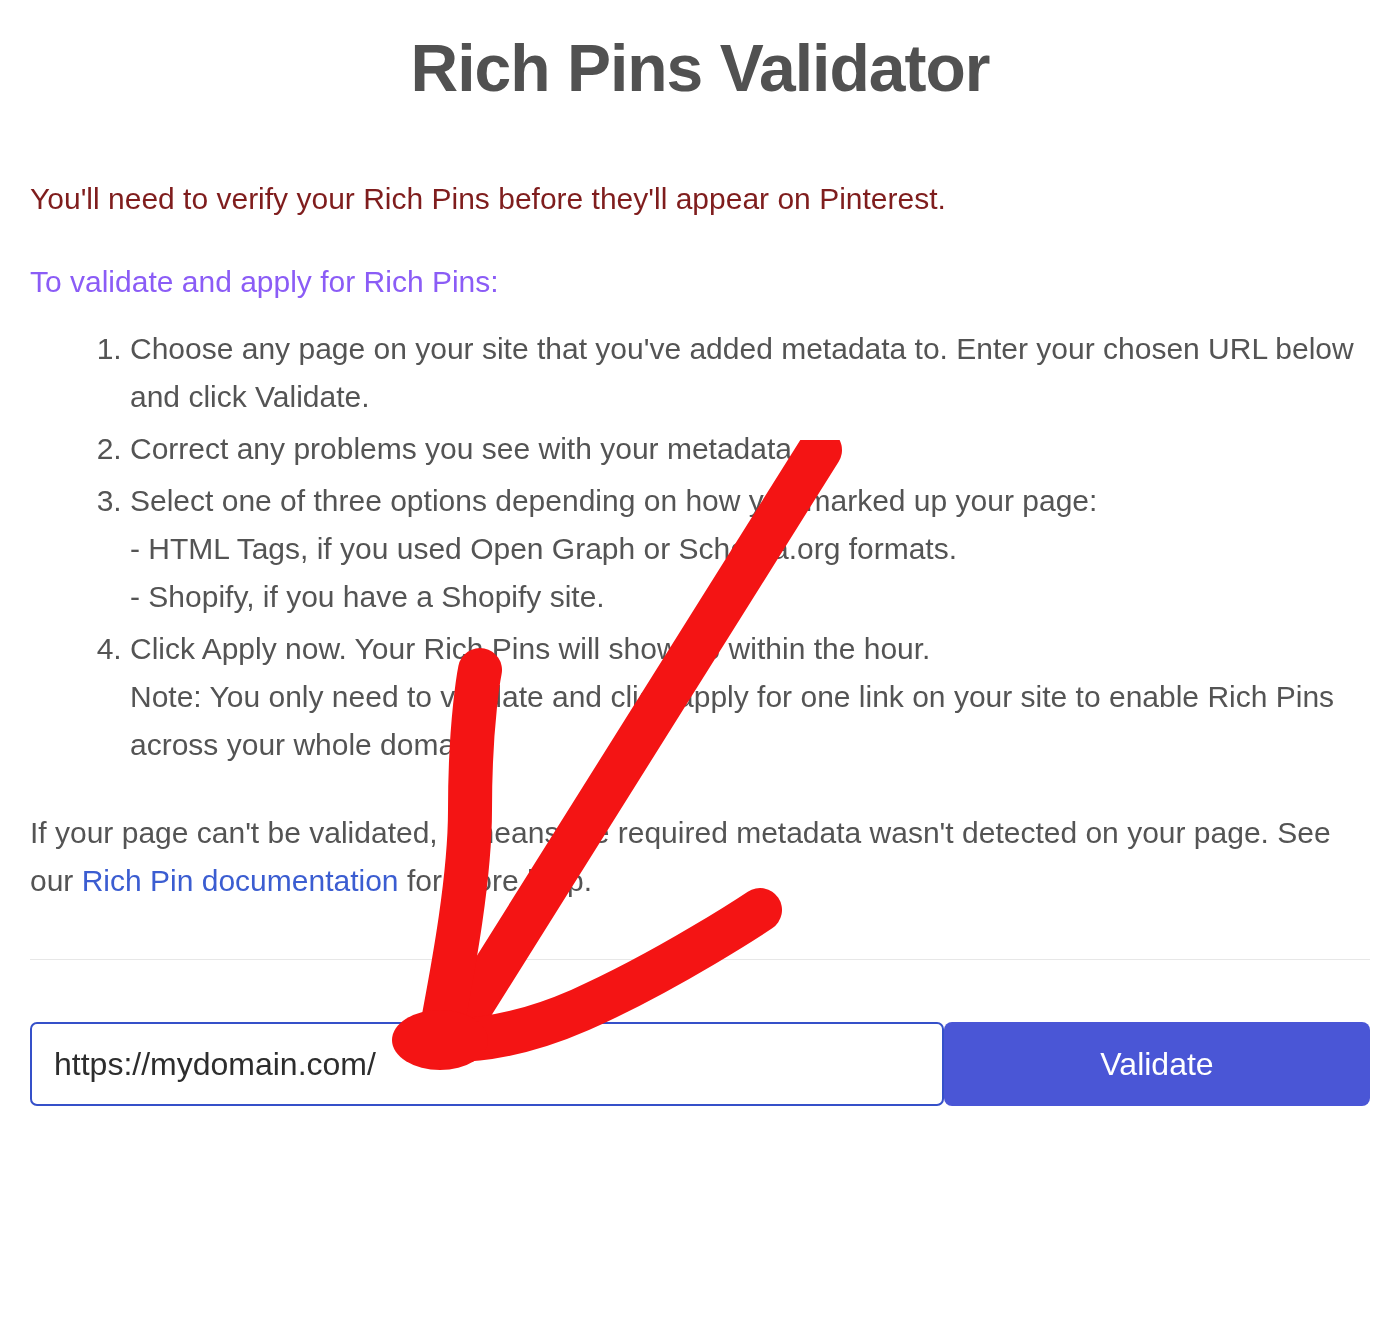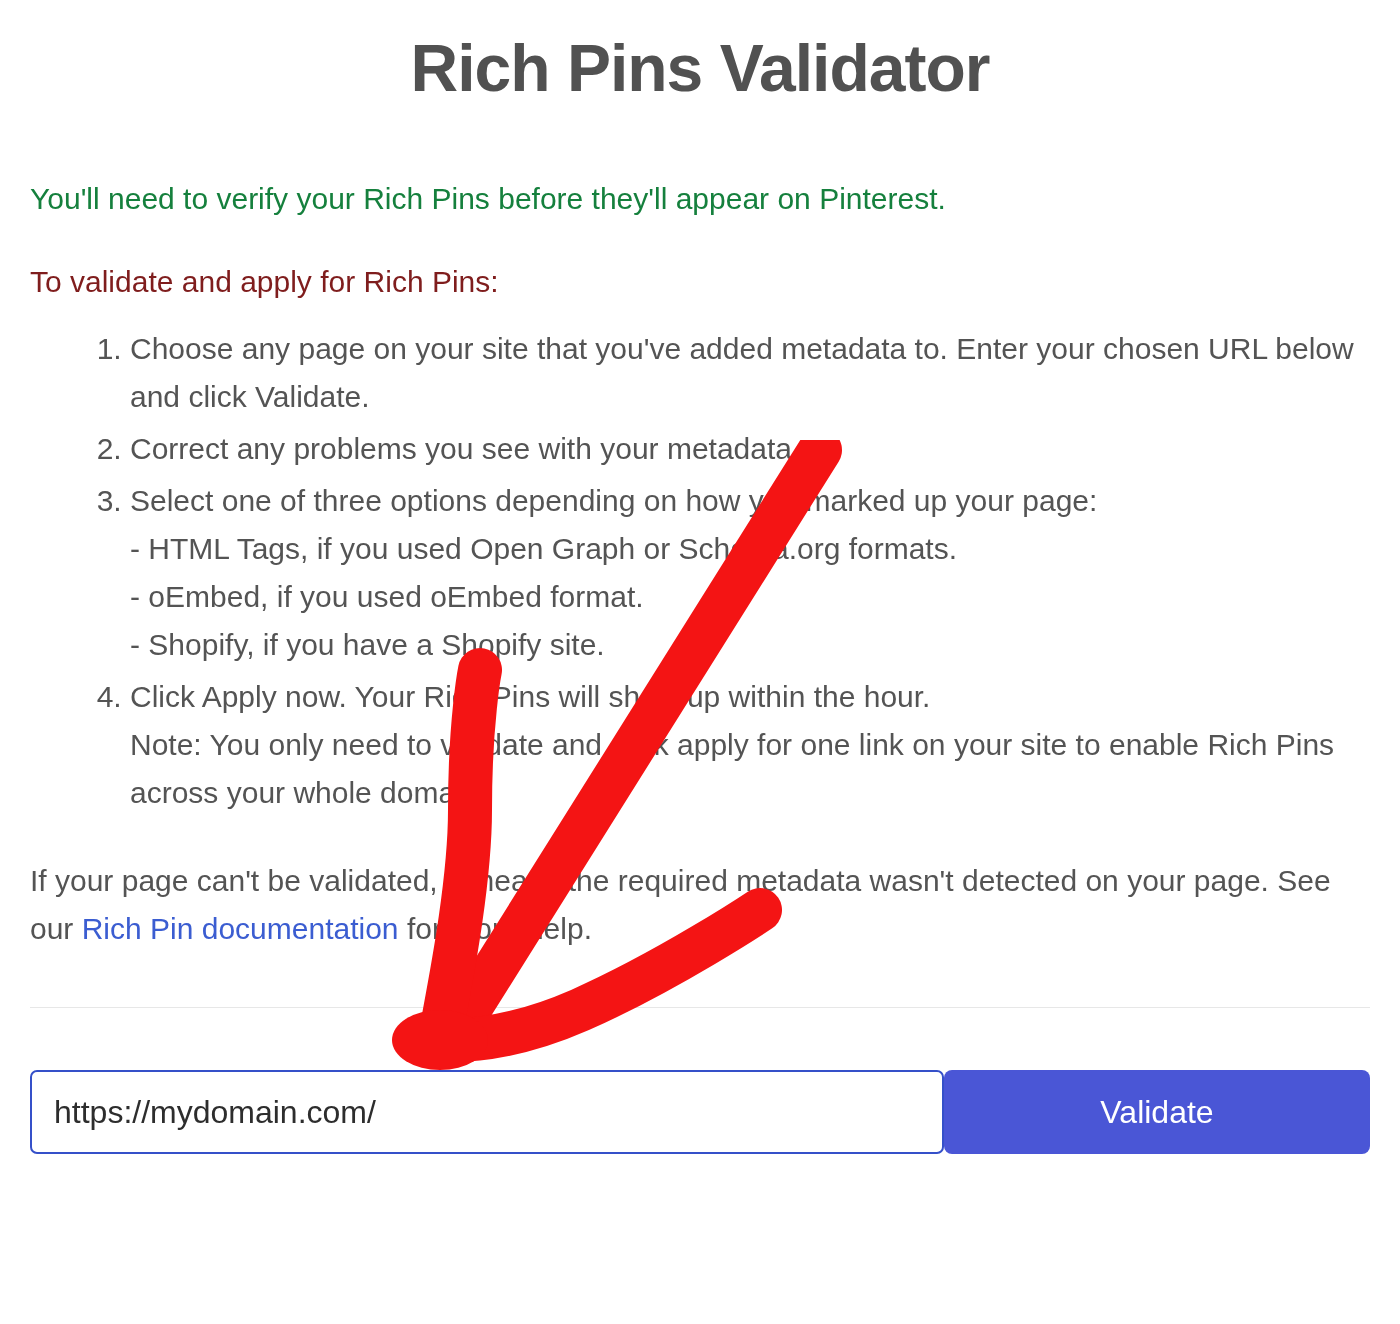--- a/index.html
+++ b/index.html
@@ -20,27 +20,27 @@
       font-size: 66px;
       font-weight: 700;
       color: #515151;
       letter-spacing: -1px;
       margin-bottom: 70px;
       margin-top: 0;
       text-align: center;
     }
     .intro-text {
       font-size: 30px;
-      color: #15803d;
+      color: #7f1d1d;
       line-height: 1.5;
       margin-bottom: 44px;
     }
     .subheading {
       font-size: 30px;
-      color: #7f1d1d;
+      color: #8b5cf6;
       margin-bottom: 26px;
       margin-top: 17px;
     }
     ol.steps {
       list-style: decimal;
       padding-left: 100px;
       margin-bottom: 40px;
     }
     ol.steps li {
       font-size: 30px;
@@ -118,21 +118,20 @@
 <ol class="steps">
   <li>
     <span>Choose any page on your site that you've added metadata to. Enter your chosen URL below and click Validate.</span>
   </li>
   <li>
     <span>Correct any problems you see with your metadata.</span>
   </li>
   <li>
     <span>Select one of three options depending on how you marked up your page:</span>
     <span class="sub-line">- HTML Tags, if you used Open Graph or Schema.org formats.</span>
-    <span class="sub-line">- oEmbed, if you used oEmbed format.</span>
     <span class="sub-line">- Shopify, if you have a Shopify site.</span>
   </li>
   <li>
     <span>Click Apply now. Your Rich Pins will show up within the hour.</span>
     <span class="sub-line">Note: You only need to validate and click apply for one link on your site to enable Rich Pins across your whole domain.</span>
   </li>
 </ol>
 
 <p class="closing-text">
   <span>If your page can't be validated, it means the required metadata wasn't detected on your page. See our </span><a href="#" class="doc-link">Rich Pin documentation</a><span> for more help.</span>

